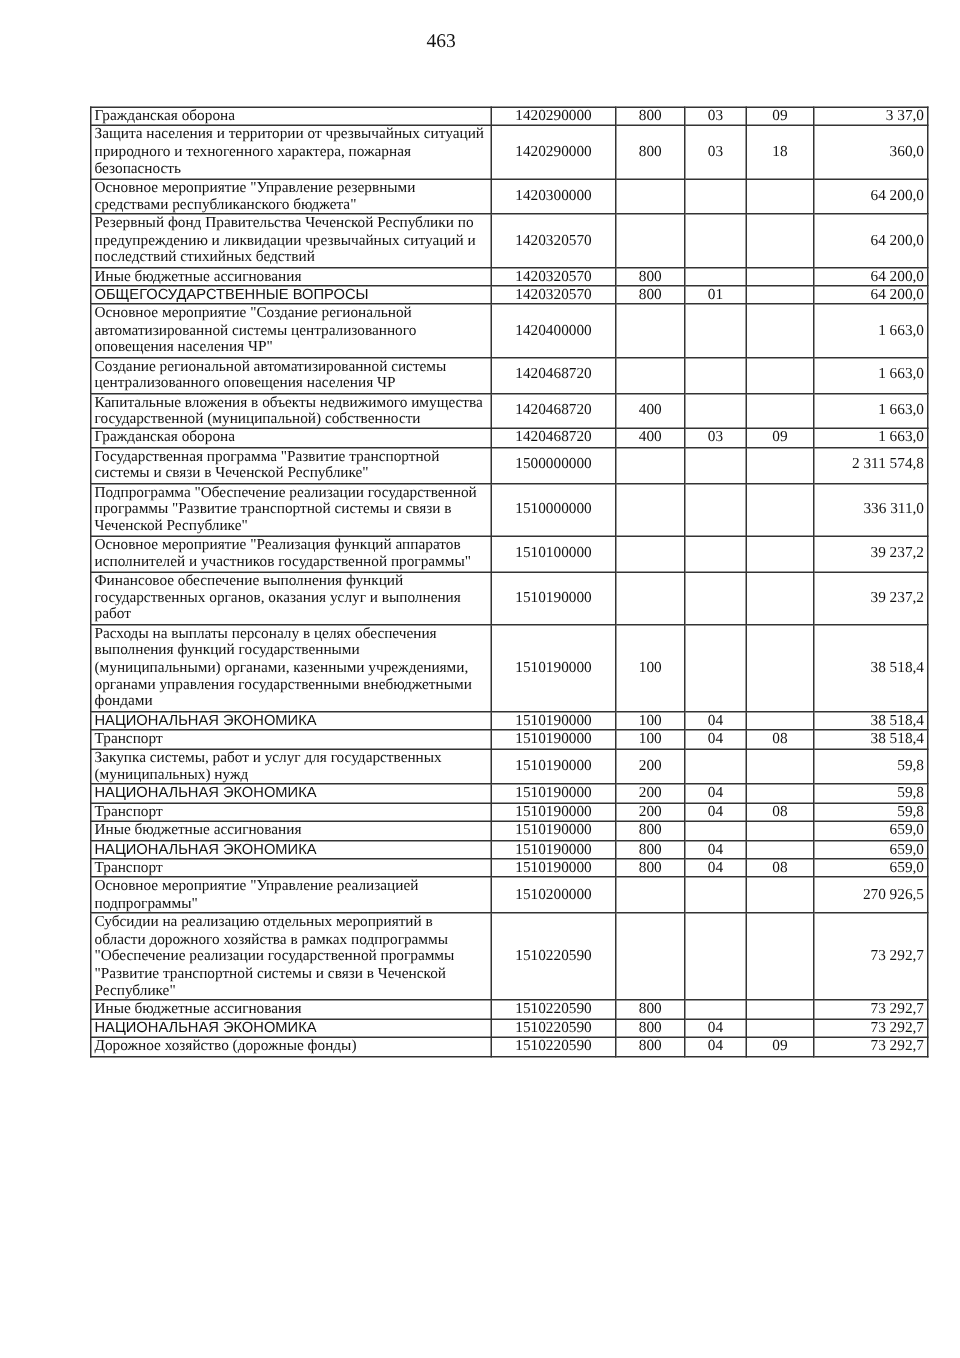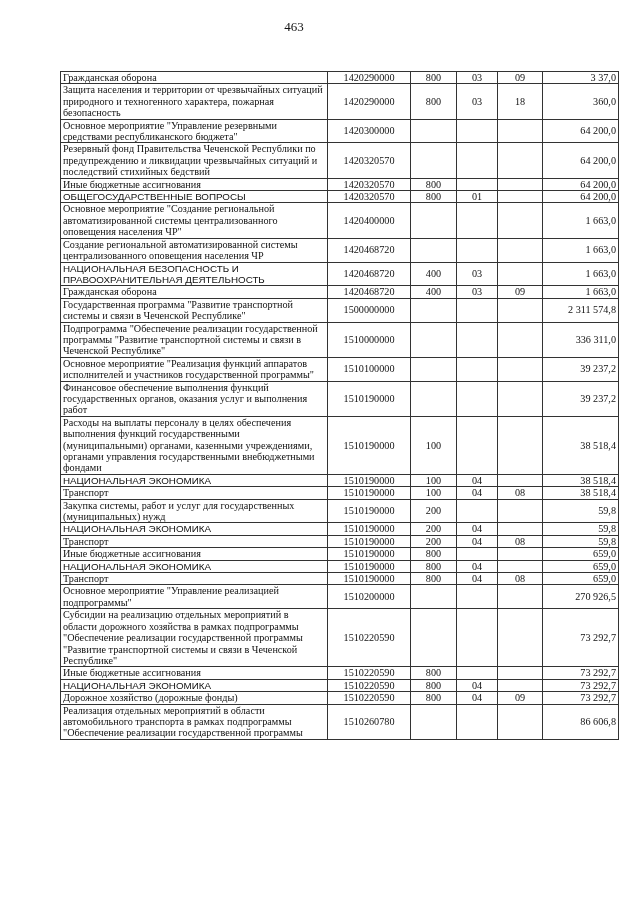--- a/index.html
+++ b/index.html
@@ -94,24 +94,24 @@
       </tr>
       <tr>
         <td class="name">Создание региональной автоматизированной системы централизованного оповещения населения ЧР</td>
         <td class="center">1420468720</td>
         <td class="center"></td>
         <td class="center"></td>
         <td class="center"></td>
         <td class="sum">1 663,0</td>
       </tr>
       <tr>
-        <td class="name caps">НАЦИОНАЛЬНАЯ БЕЗОПАСНОСТЬ И ПРАВООХРАНИТЕЛЬНАЯ ДЕЯТЕЛЬНОСТЬ</td>
+        <td class="name">Капитальные вложения в объекты недвижимого имущества государственной (муниципальной) собственности</td>
         <td class="center">1420468720</td>
         <td class="center">400</td>
-        <td class="center">03</td>
+        <td class="center"></td>
         <td class="center"></td>
         <td class="sum">1 663,0</td>
       </tr>
       <tr>
         <td class="name">Гражданская оборона</td>
         <td class="center">1420468720</td>
         <td class="center">400</td>
         <td class="center">03</td>
         <td class="center">09</td>
         <td class="sum">1 663,0</td>
@@ -253,22 +253,14 @@
         <td class="sum">73 292,7</td>
       </tr>
       <tr>
         <td class="name">Дорожное хозяйство (дорожные фонды)</td>
         <td class="center">1510220590</td>
         <td class="center">800</td>
         <td class="center">04</td>
         <td class="center">09</td>
         <td class="sum">73 292,7</td>
       </tr>
-      <tr>
-        <td class="name">Реализация отдельных мероприятий в области автомобильного транспорта в рамках подпрограммы "Обеспечение реализации государственной программы</td>
-        <td class="center">1510260780</td>
-        <td class="center"></td>
-        <td class="center"></td>
-        <td class="center"></td>
-        <td class="sum">86 606,8</td>
-      </tr>
     </tbody>
 </table>
 
 </body></html>

